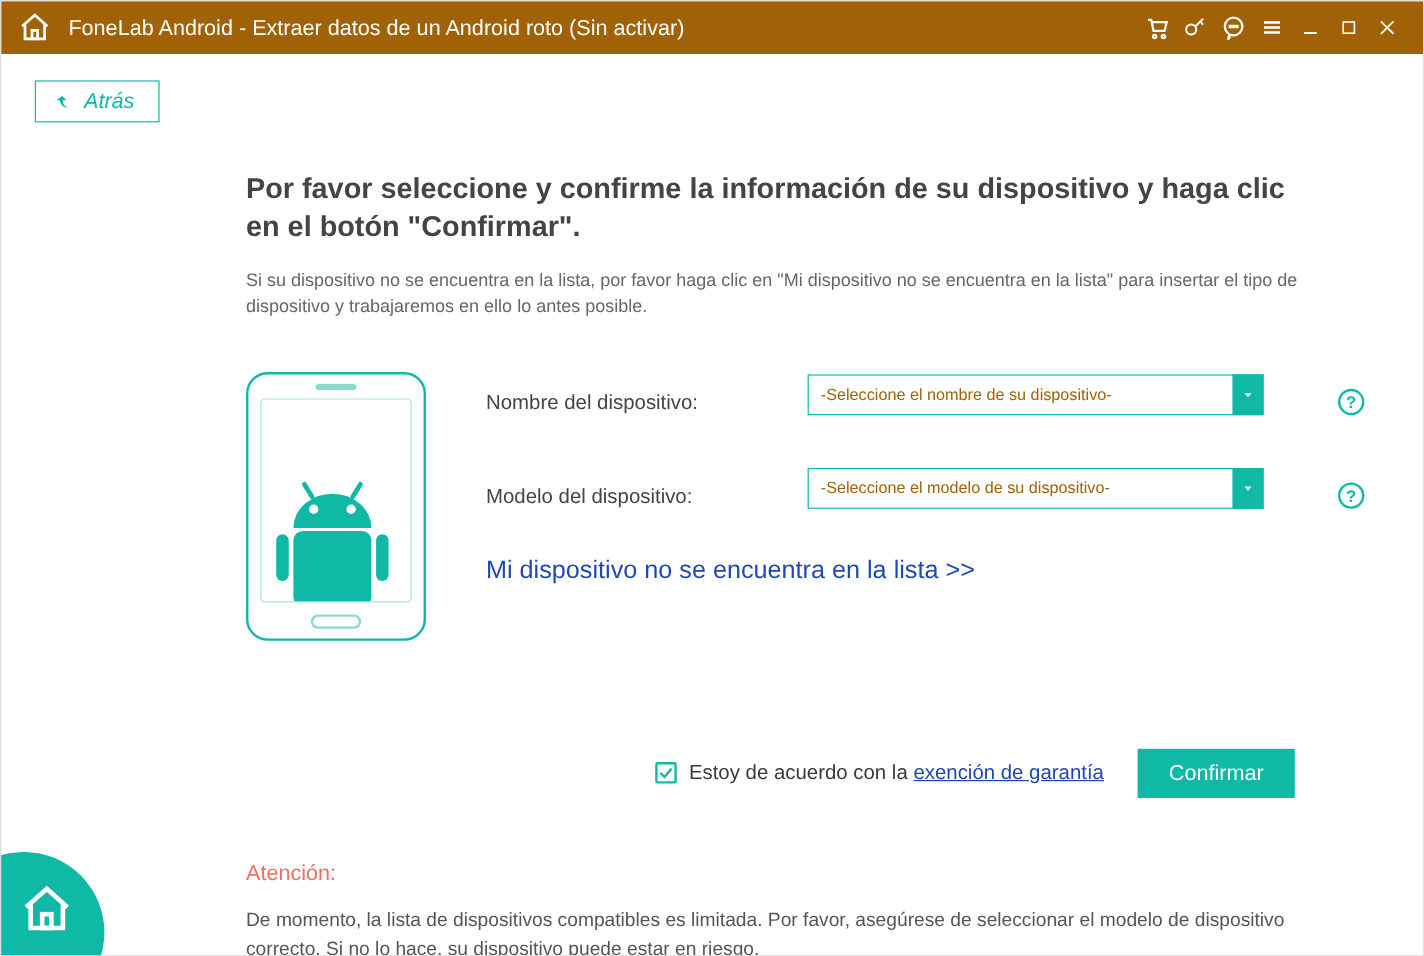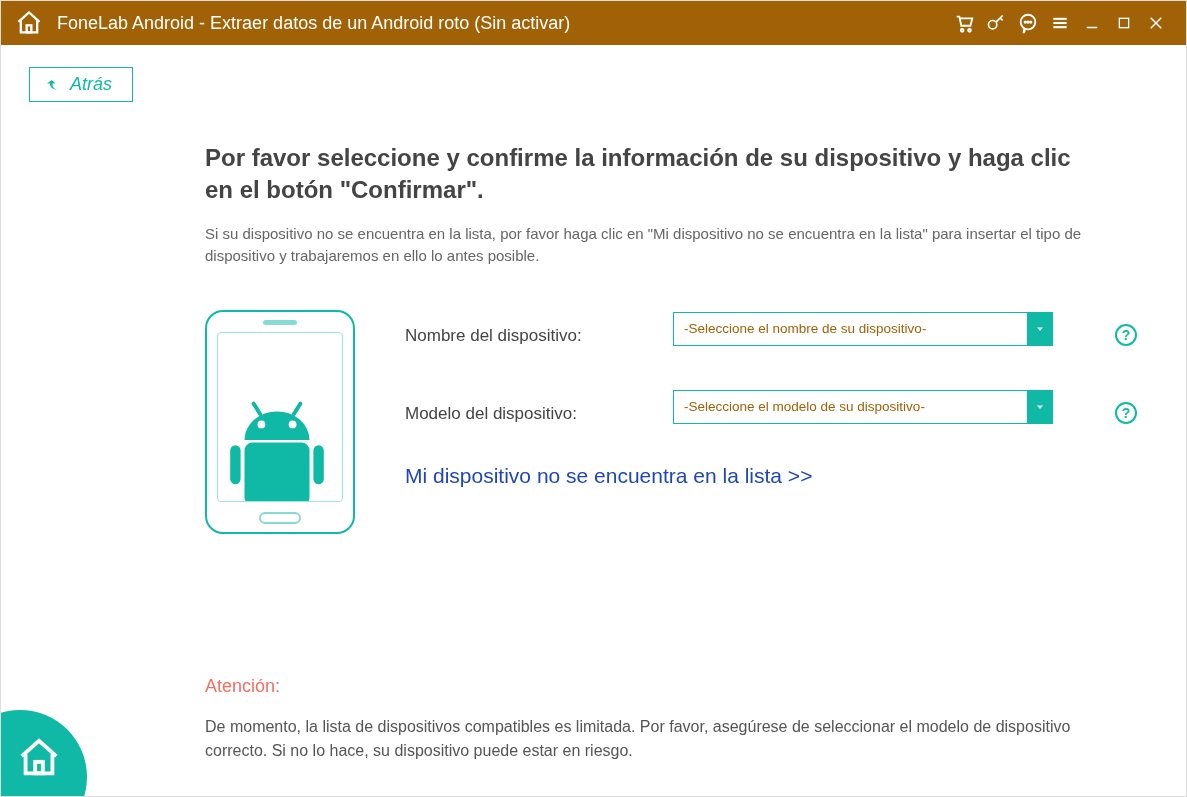--- a/index.html
+++ b/index.html
@@ -349,20 +349,31 @@
             </div>
           </div>
           <div class="help-icon">?</div>
         </div>
 
         <span class="not-in-list">Mi dispositivo no se encuentra en la lista &gt;&gt;</span>
       </div>
     </div>
 
     <div class="agree-row">
+      <div class="agree-left">
+        <span class="checkbox">
+          <svg width="14" height="14" viewBox="0 0 24 24" fill="none" stroke="#0fb9a5" stroke-width="3.5">
+            <polyline points="4,12 10,18 20,6"></polyline>
+          </svg>
+        </span>
+        <span>
+          <span>Estoy de acuerdo con la </span><span class="warranty-link">exención de garantía</span>
+        </span>
+      </div>
+      <button class="confirm-btn">Confirmar</button>
     </div>
 
     <div class="attention">
       <div class="attention-label">Atención:</div>
       <div class="attention-text">De momento, la lista de dispositivos compatibles es limitada. Por favor, asegúrese de seleccionar el modelo de dispositivo correcto. Si no lo hace, su dispositivo puede estar en riesgo.</div>
     </div>
   </div>
 
   <div class="corner-home">
     <svg width="46" height="46" viewBox="0 0 24 24" fill="none" stroke="#fff" stroke-width="2">

